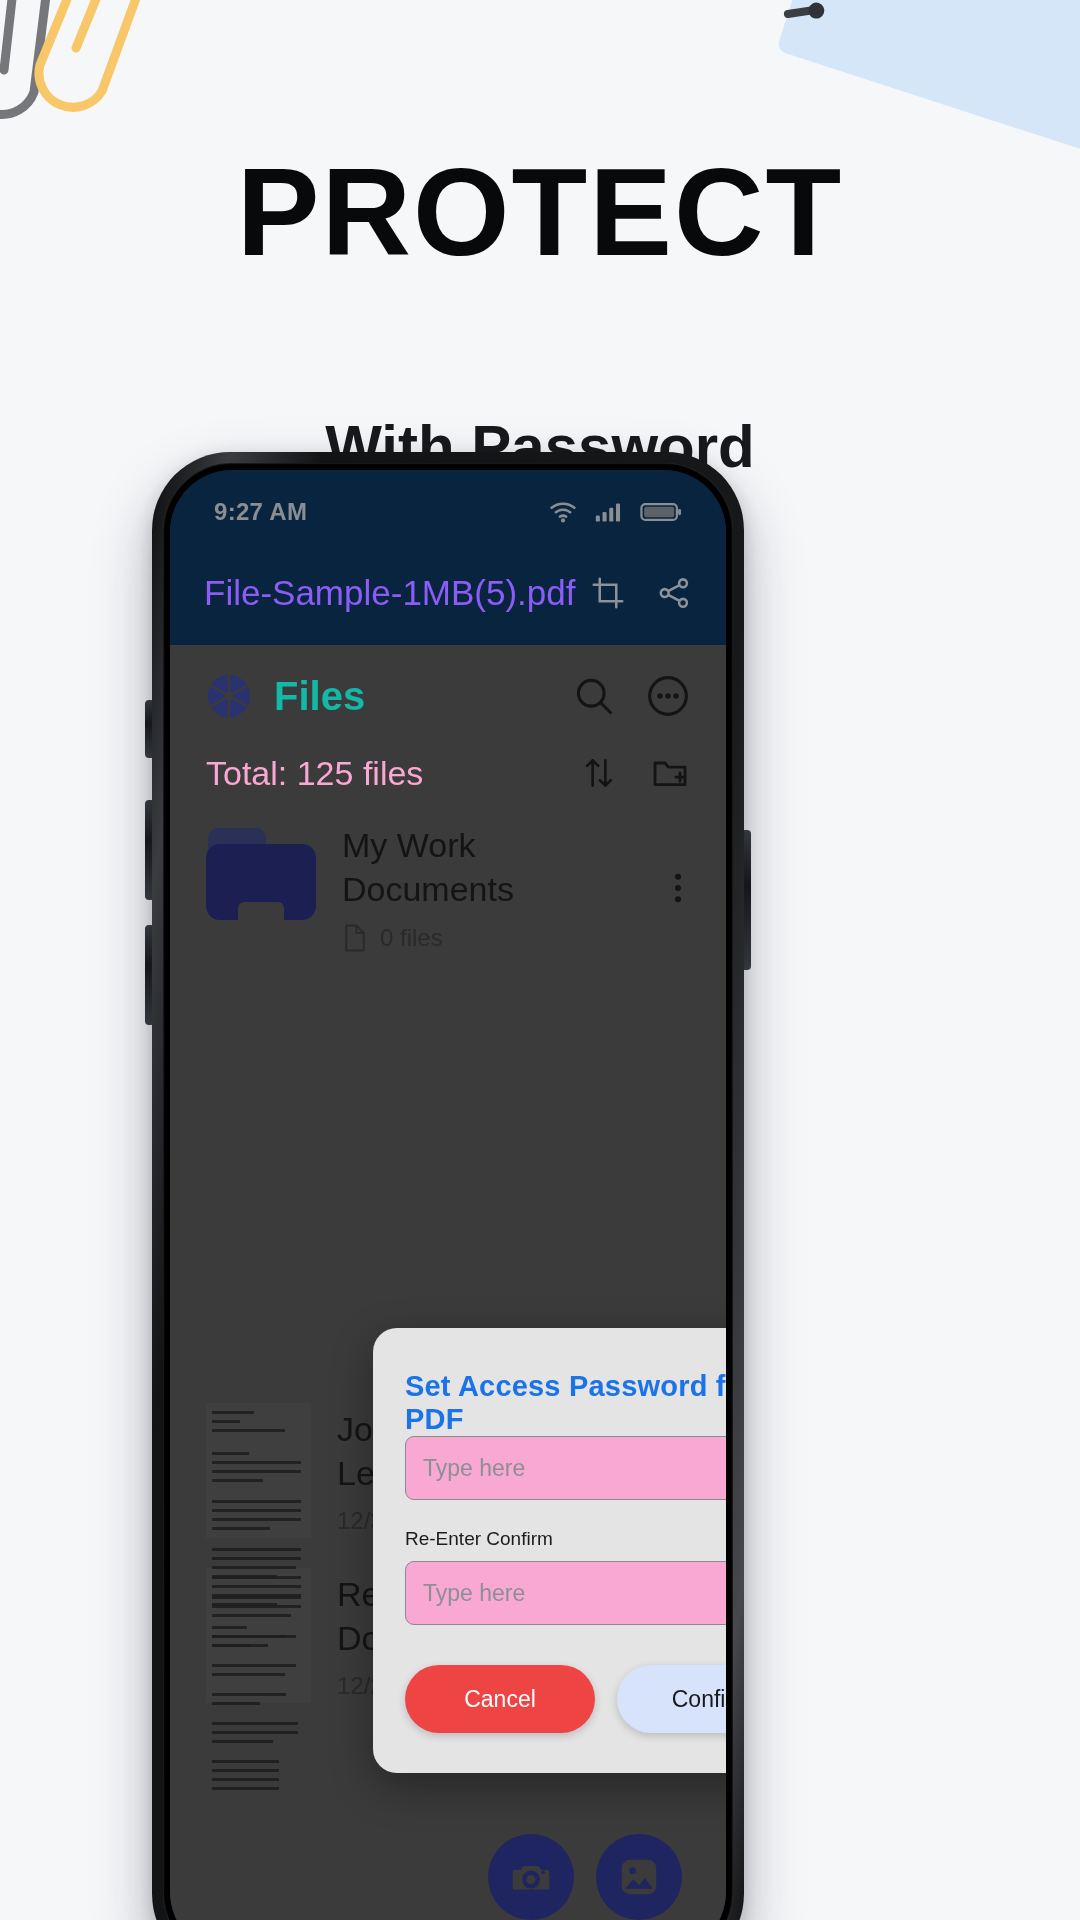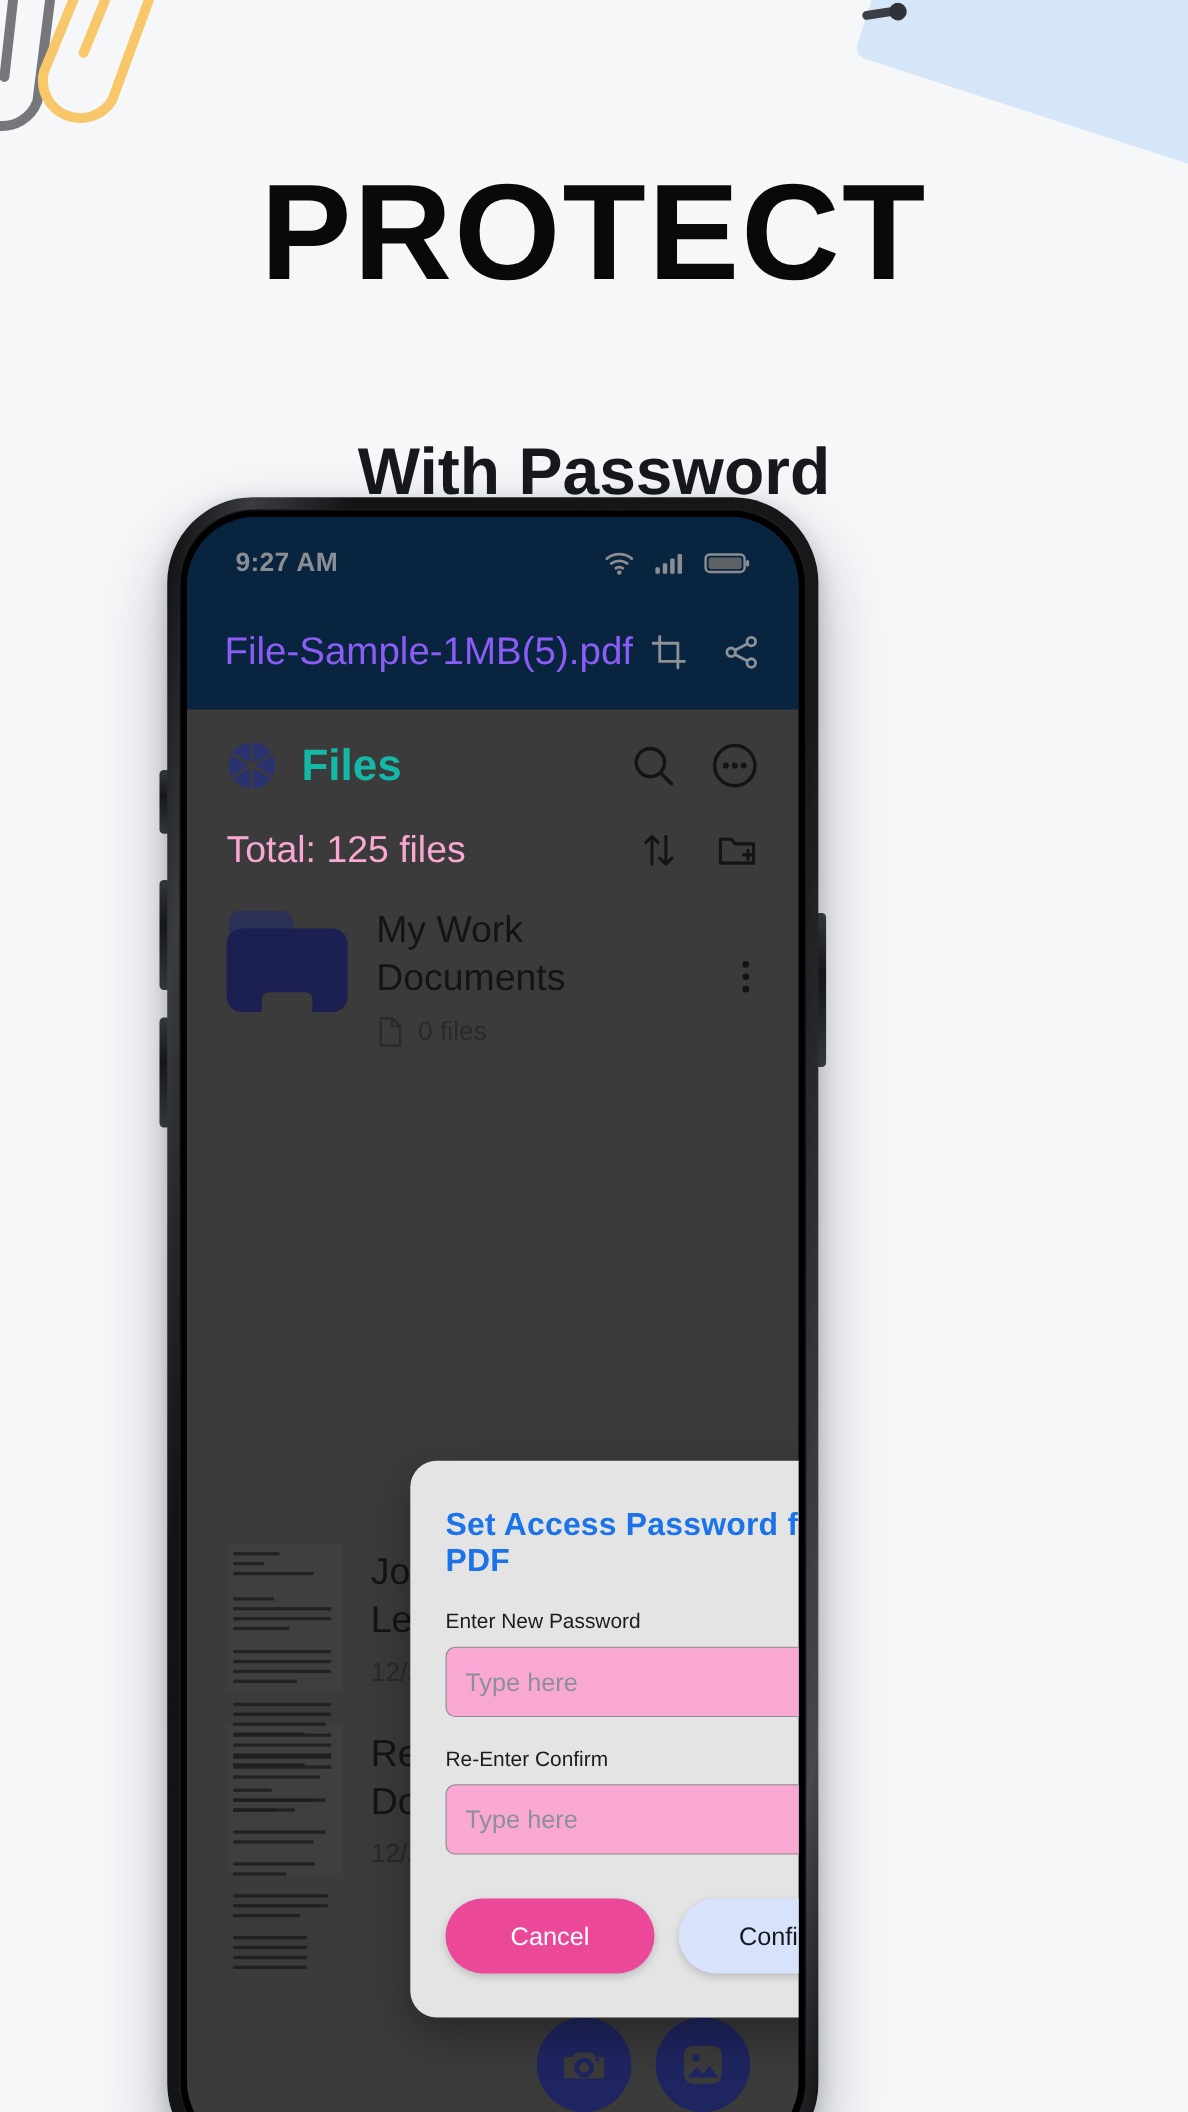--- a/index.html
+++ b/index.html
@@ -15,21 +15,21 @@
   .clips { position:absolute; left:-40px; top:-70px; width:300px; height:240px; }
   .notebook-wrap { position:absolute; right:-40px; top:-130px; width:420px; height:300px; }
 
   
   .headline {
     position:absolute; top:150px; left:0; width:1080px; text-align:center;
     font-size:124px; line-height:1.0; font-weight:700; letter-spacing:2px;
     color:#08090b;
   }
   .subhead {
-    position:absolute; top:394px; left:0; width:1080px; text-align:center;
+    position:absolute; top:412px; left:0; width:1080px; text-align:center;
     font-size:60px; font-weight:700; color:#17191c; letter-spacing:0px;
   }
 
   
   .phone {
     position:absolute; left:152px; top:452px; width:592px; height:1520px;
     border-radius:78px;
     background:linear-gradient(100deg,#0c0c0e 0%, #3a3c40 9%, #121315 20%, #17181a 72%, #46484c 92%, #0b0b0d 100%);
     padding:11px;
     box-shadow:0 28px 60px rgba(20,25,40,.30), 0 6px 18px rgba(20,25,40,.18);
@@ -123,21 +123,21 @@
     font-size:23px; color:#1c1c1c; font-family:"Liberation Sans", sans-serif;
     outline:none;
   }
   .field-input::placeholder { color:#8c9096; }
   .dialog-actions { display:flex; gap:22px; margin-top:40px; }
   .btn {
     flex:1; height:68px; border:none; border-radius:34px;
     font-size:23px; font-family:"Liberation Sans", sans-serif; cursor:pointer;
     box-shadow:0 3px 8px rgba(0,0,0,.18);
   }
-  .btn-cancel { background:#ec4899; color:#ffffff; }
+  .btn-cancel { background:#ef4444; color:#ffffff; }
   .btn-confirm { background:#d7e3fb; color:#17191c; }
 </style>
 </head>
 <body>
 
 <div id="stage">
 
   <div class="clips">
     <svg viewBox="0 0 300 240" width="300" height="240">
       <g fill="none" stroke="#76777a" stroke-width="9" stroke-linecap="round">
@@ -455,21 +455,20 @@
               <path d="M4.4 18.4l4.6-5.2 3.1 3.3 3.1-3.9 4.4 5.8z" fill="#1f2560"></path>
             </svg>
           </div>
         </div>
 
       </div>
 
       <div class="dialog">
         <div class="dialog-title">Set Access Password for PDF</div>
 
-        <div class="field-label">Enter New Password</div>
         <input class="field-input" type="text" placeholder="Type here" style="">
 
         <div class="field-label">Re-Enter Confirm</div>
         <input class="field-input" type="text" placeholder="Type here" style="">
 
         <div class="dialog-actions">
           <button class="btn btn-cancel">Cancel</button>
           <button class="btn btn-confirm">Confirm</button>
         </div>
       </div>

